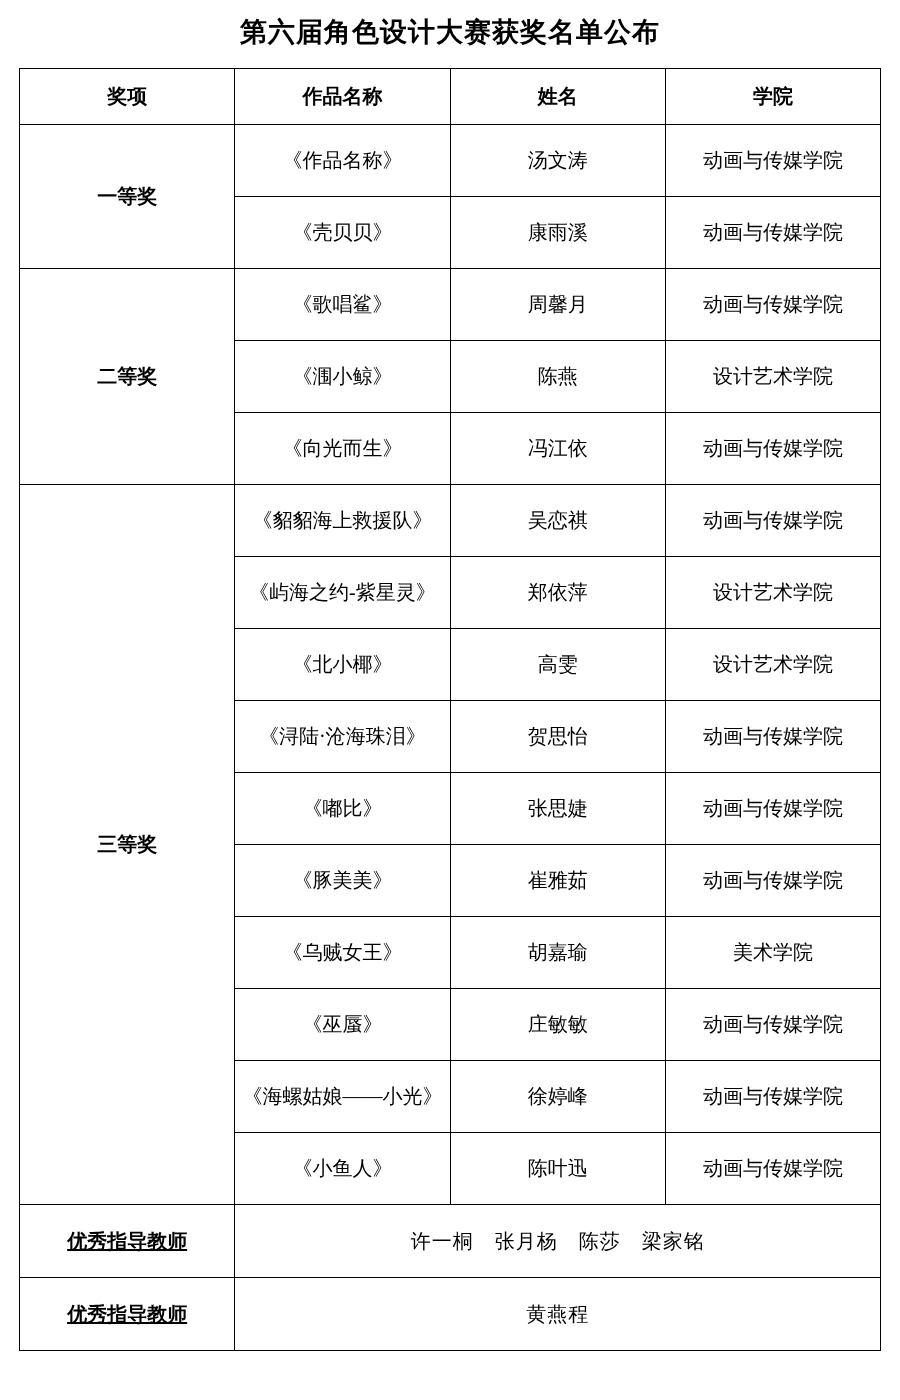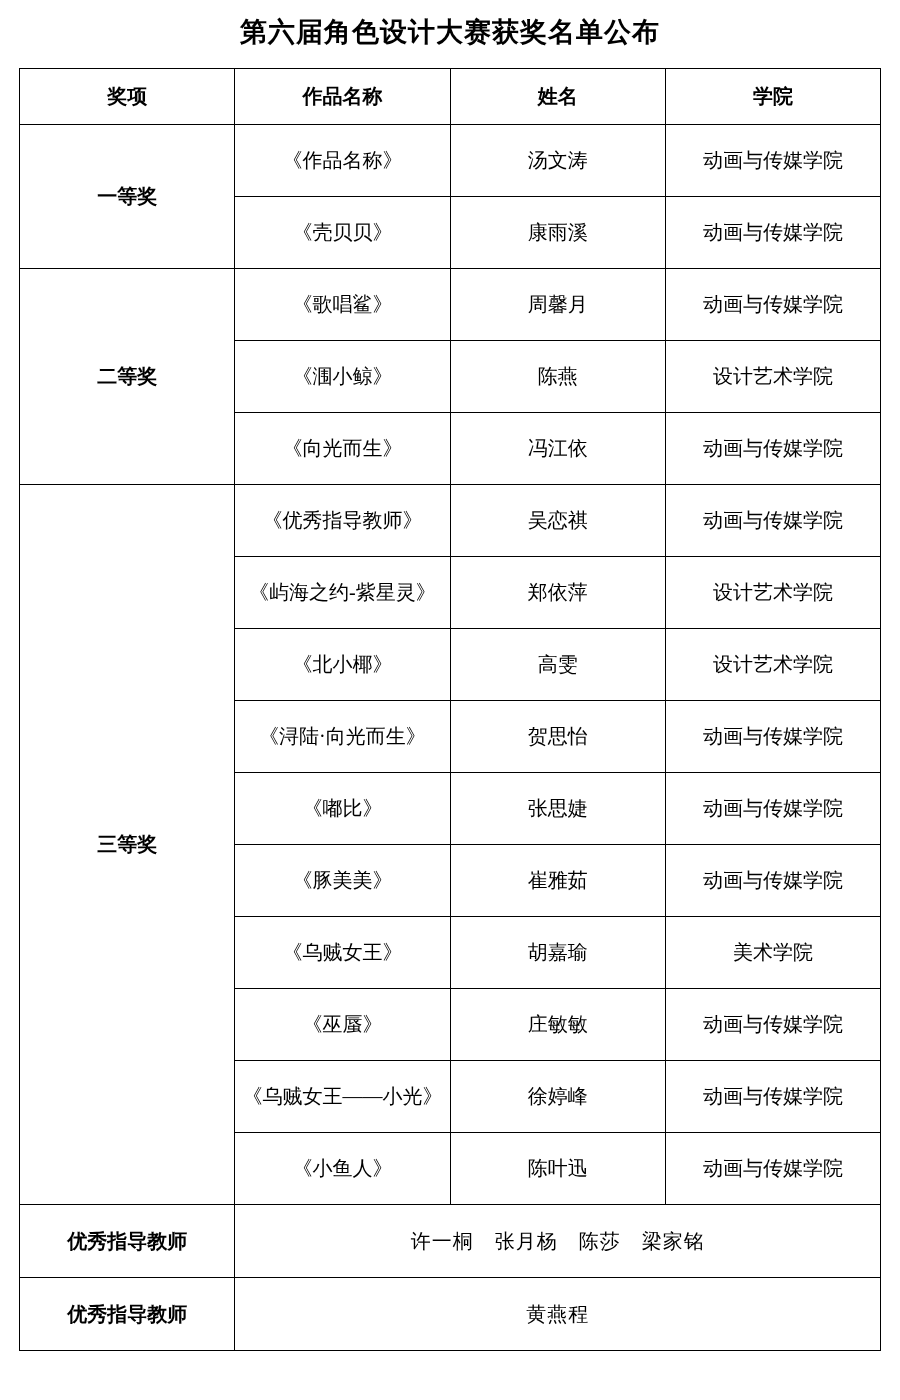--- a/index.html
+++ b/index.html
@@ -62,20 +62,21 @@
   td.name {
     width: 132px;
   }
   td.college {
     width: 282px;
   }
   td.footer-label {
     font-weight: bold;
     font-size: 21px;
     height: 72px;
+    text-decoration: underline;
   }
   td.footer-value {
     font-size: 21px;
     letter-spacing: 1px;
     margin-top: 36px;
   }
 </style>
 </head>
 <body>
 
@@ -116,36 +117,36 @@
         <td class="college">设计艺术学院</td>
       </tr>
       <tr>
         <td class="work">《向光而生》</td>
         <td class="name">冯江依</td>
         <td class="college">动画与传媒学院</td>
       </tr>
 
       <tr>
         <td class="cat" rowspan="10">三等奖</td>
-        <td class="work">《优秀指导教师》</td>
+        <td class="work">《貂貂海上救援队》</td>
         <td class="name">吴恋祺</td>
         <td class="college">动画与传媒学院</td>
       </tr>
       <tr>
         <td class="work">《屿海之约-紫星灵》</td>
         <td class="name">郑依萍</td>
         <td class="college">设计艺术学院</td>
       </tr>
       <tr>
         <td class="work">《北小椰》</td>
         <td class="name">高雯</td>
         <td class="college">设计艺术学院</td>
       </tr>
       <tr>
-        <td class="work">《浔陆·向光而生》</td>
+        <td class="work">《浔陆·沧海珠泪》</td>
         <td class="name">贺思怡</td>
         <td class="college">动画与传媒学院</td>
       </tr>
       <tr>
         <td class="work">《嘟比》</td>
         <td class="name">张思婕</td>
         <td class="college">动画与传媒学院</td>
       </tr>
       <tr>
         <td class="work">《豚美美》</td>
@@ -156,21 +157,21 @@
         <td class="work">《乌贼女王》</td>
         <td class="name">胡嘉瑜</td>
         <td class="college">美术学院</td>
       </tr>
       <tr>
         <td class="work">《巫蜃》</td>
         <td class="name">庄敏敏</td>
         <td class="college">动画与传媒学院</td>
       </tr>
       <tr>
-        <td class="work">《乌贼女王——小光》</td>
+        <td class="work">《海螺姑娘——小光》</td>
         <td class="name">徐婷峰</td>
         <td class="college">动画与传媒学院</td>
       </tr>
       <tr>
         <td class="work">《小鱼人》</td>
         <td class="name">陈叶迅</td>
         <td class="college">动画与传媒学院</td>
       </tr>
 
       <tr>

